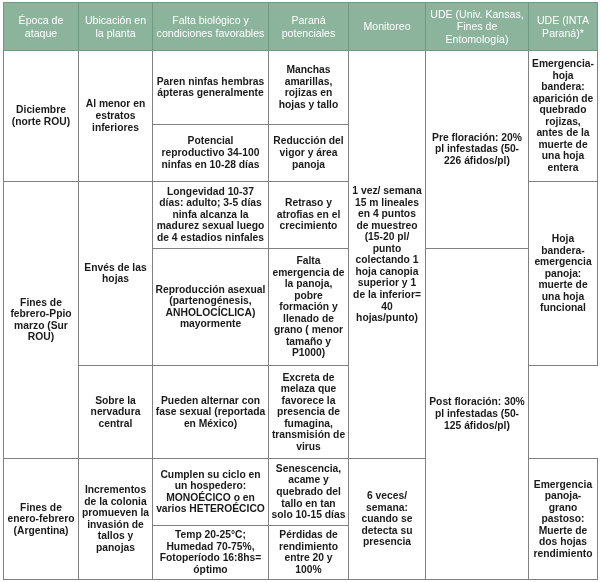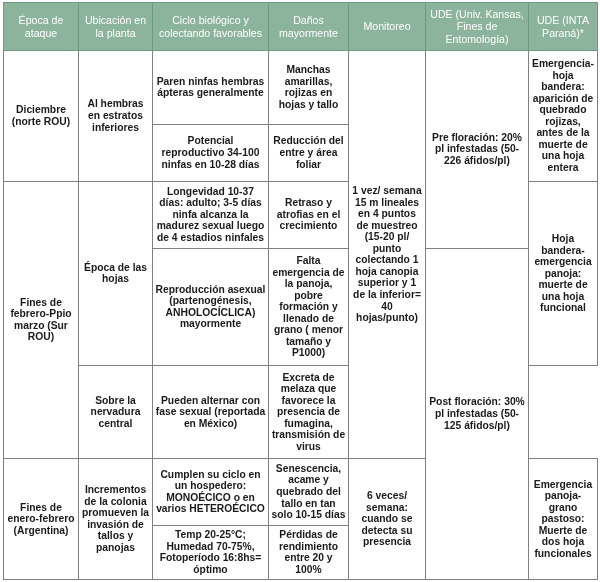--- a/index.html
+++ b/index.html
@@ -71,46 +71,46 @@
         <col class="c3">
         <col class="c4">
         <col class="c5">
         <col class="c6">
         <col class="c7">
     </colgroup>
     <thead>
       <tr>
         <th>Época de ataque</th>
         <th>Ubicación en la planta</th>
-        <th>Ciclo biológico y colectando favorables</th>
-        <th>Daños mayormente</th>
+        <th>Falta biológico y condiciones favorables</th>
+        <th>Paraná potenciales</th>
         <th>Monitoreo</th>
         <th>UDE (Univ. Kansas, Fines de Entomología)</th>
         <th>UDE (INTA Paraná)*</th>
       </tr>
     </thead>
     <tbody>
 
       <tr>
         <td rowspan="2">Diciembre (norte ROU)</td>
-        <td rowspan="2">Al hembras en estratos inferiores</td>
+        <td rowspan="2">Al menor en estratos inferiores</td>
         <td>Paren ninfas hembras ápteras generalmente</td>
         <td>Manchas amarillas, rojizas  en hojas y tallo</td>
         <td rowspan="5">1 vez/ semana 15 m lineales en 4 puntos de muestreo (15-20 pl/ punto colectando 1 hoja canopia superior y 1 de la inferior= 40 hojas/punto)</td>
         <td rowspan="3">Pre floración: 20% pl infestadas (50-226 áfidos/pl)</td>
         <td rowspan="2">Emergencia-hoja bandera: aparición de quebrado rojizas, antes de la muerte de una hoja entera</td>
       </tr>
       <tr>
         <td>Potencial reproductivo 34-100 ninfas en 10-28 días</td>
-        <td>Reducción del entre y área foliar</td>
+        <td>Reducción del vigor y área panoja</td>
       </tr>
 
       <tr>
         <td rowspan="3">Fines de febrero-Ppio marzo (Sur ROU)</td>
-        <td rowspan="2">Época de las hojas</td>
+        <td rowspan="2">Envés de las hojas</td>
         <td>Longevidad 10-37 días: adulto; 3-5 días ninfa alcanza la madurez sexual luego de 4 estadios ninfales</td>
         <td>Retraso y atrofias en el crecimiento</td>
         <td rowspan="2">Hoja bandera-emergencia panoja: muerte de una hoja funcional</td>
       </tr>
       <tr>
         <td>Reproducción asexual (partenogénesis, ANHOLOCÍCLICA) mayormente</td>
         <td>Falta emergencia de la panoja, pobre formación y llenado de grano ( menor tamaño y P1000)</td>
         <td rowspan="4">Post floración: 30% pl infestadas (50-125 áfidos/pl)</td>
       </tr>
       <tr>
@@ -118,21 +118,21 @@
         <td>Pueden alternar con fase sexual (reportada en México)</td>
         <td>Excreta de melaza que favorece la presencia de fumagina, transmisión de virus</td>
       </tr>
 
       <tr>
         <td rowspan="2">Fines de enero-febrero (Argentina)</td>
         <td rowspan="2">Incrementos de la colonia promueven la invasión de tallos y panojas</td>
         <td>Cumplen su ciclo en un hospedero: MONOÉCICO o en varios HETEROÉCICO</td>
         <td>Senescencia, acame y quebrado del tallo en tan solo 10-15 días</td>
         <td rowspan="2">6 veces/ semana: cuando se detecta su presencia</td>
-        <td rowspan="2">Emergencia panoja-grano pastoso: Muerte de dos hoja funcionales</td>
+        <td rowspan="2">Emergencia panoja-grano pastoso: Muerte de dos hojas rendimiento</td>
       </tr>
       <tr>
         <td>Temp 20-25°C; Humedad 70-75%, Fotoperíodo 16:8hs= óptimo</td>
         <td>Pérdidas de rendimiento entre 20 y 100%</td>
       </tr>
 
     </tbody>
   </table>
 </div>
 

